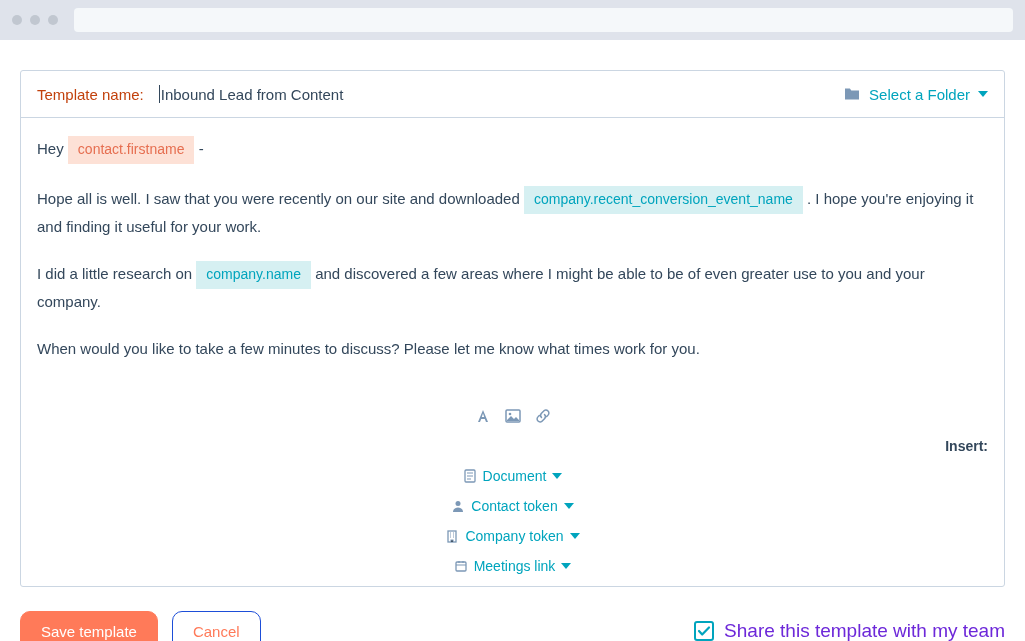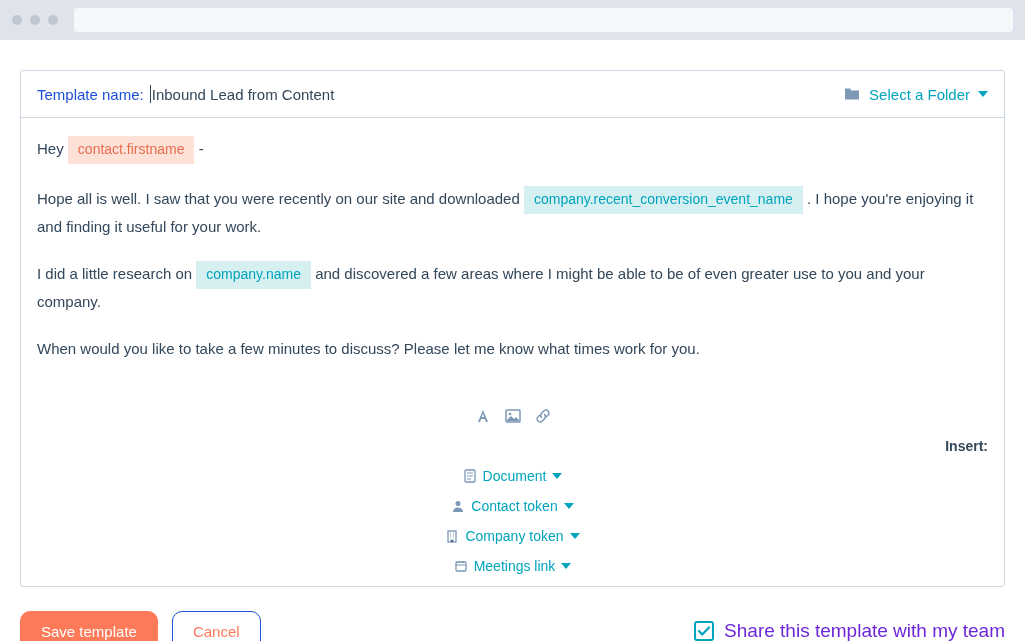--- a/index.html
+++ b/index.html
@@ -38,21 +38,21 @@
       background: #fff;
     }
     .row {
       display: flex;
       align-items: center;
       padding: 14px 16px;
       border-bottom: 1px solid #cbd6e2;
       font-size: 15px;
       color: #33475b;
     }
-    .row-label { color: #1d4ed8; margin-right: 6px; }
+    .row-label { color: #c2410c; margin-right: 15px; }
     .row-value-input {
       border: none; outline: none; font-size: 15px; color: #33475b;
       flex: 1; background: transparent;
       font-family: inherit;
     }
     .cursor-caret {
       border-left: 1px solid #33475b;
       height: 18px;
       display: inline-block;
       margin-right: 1px;

